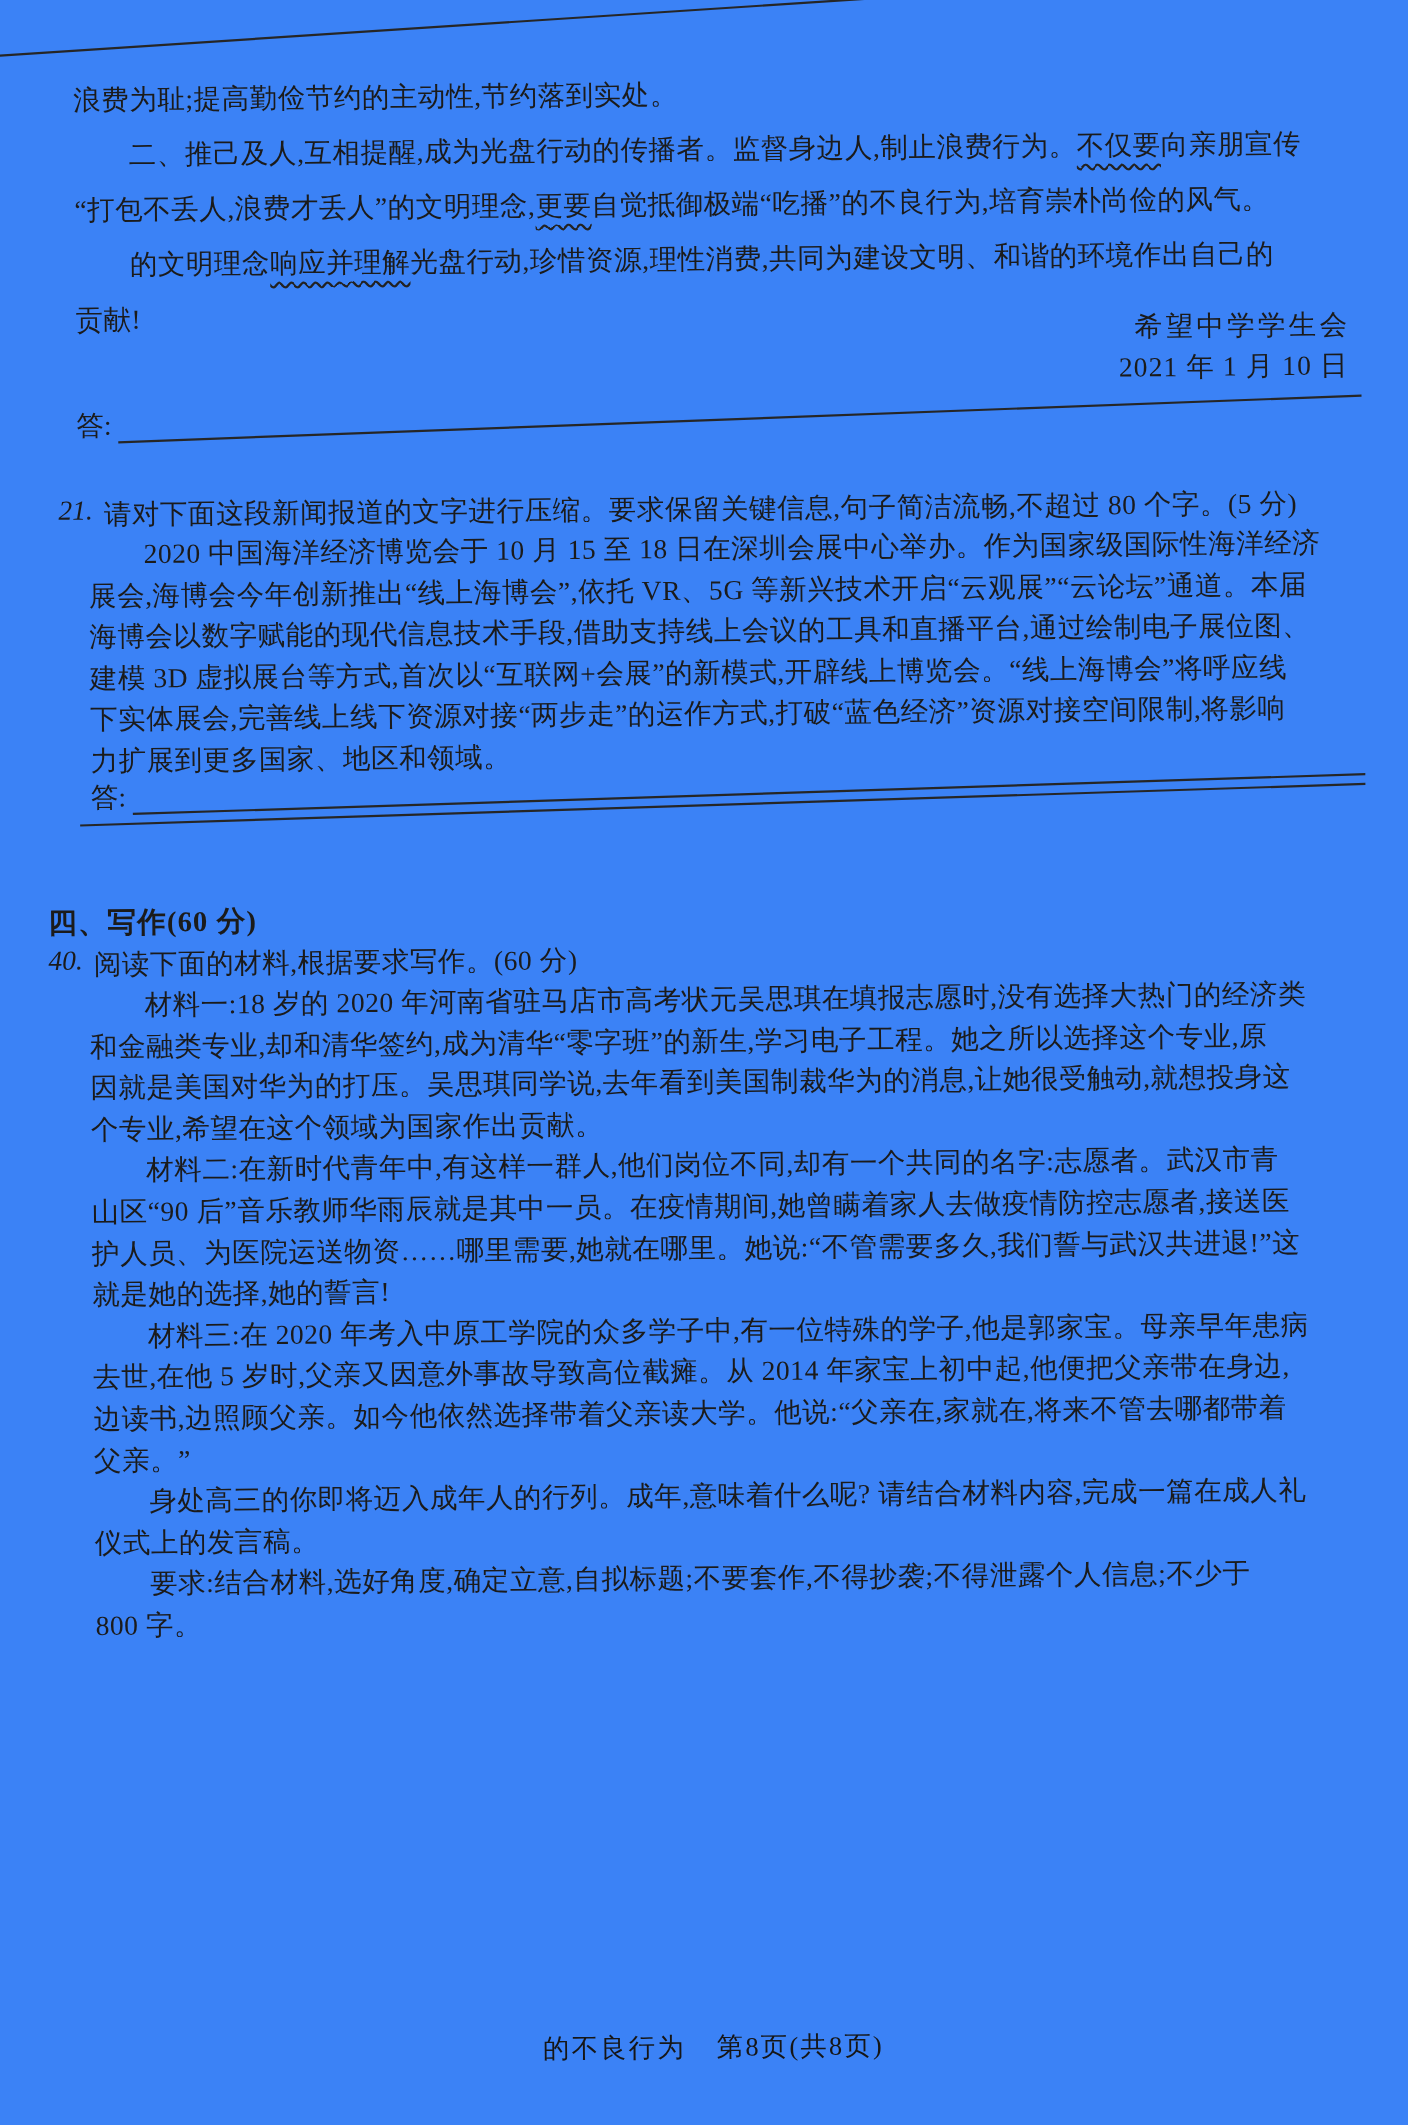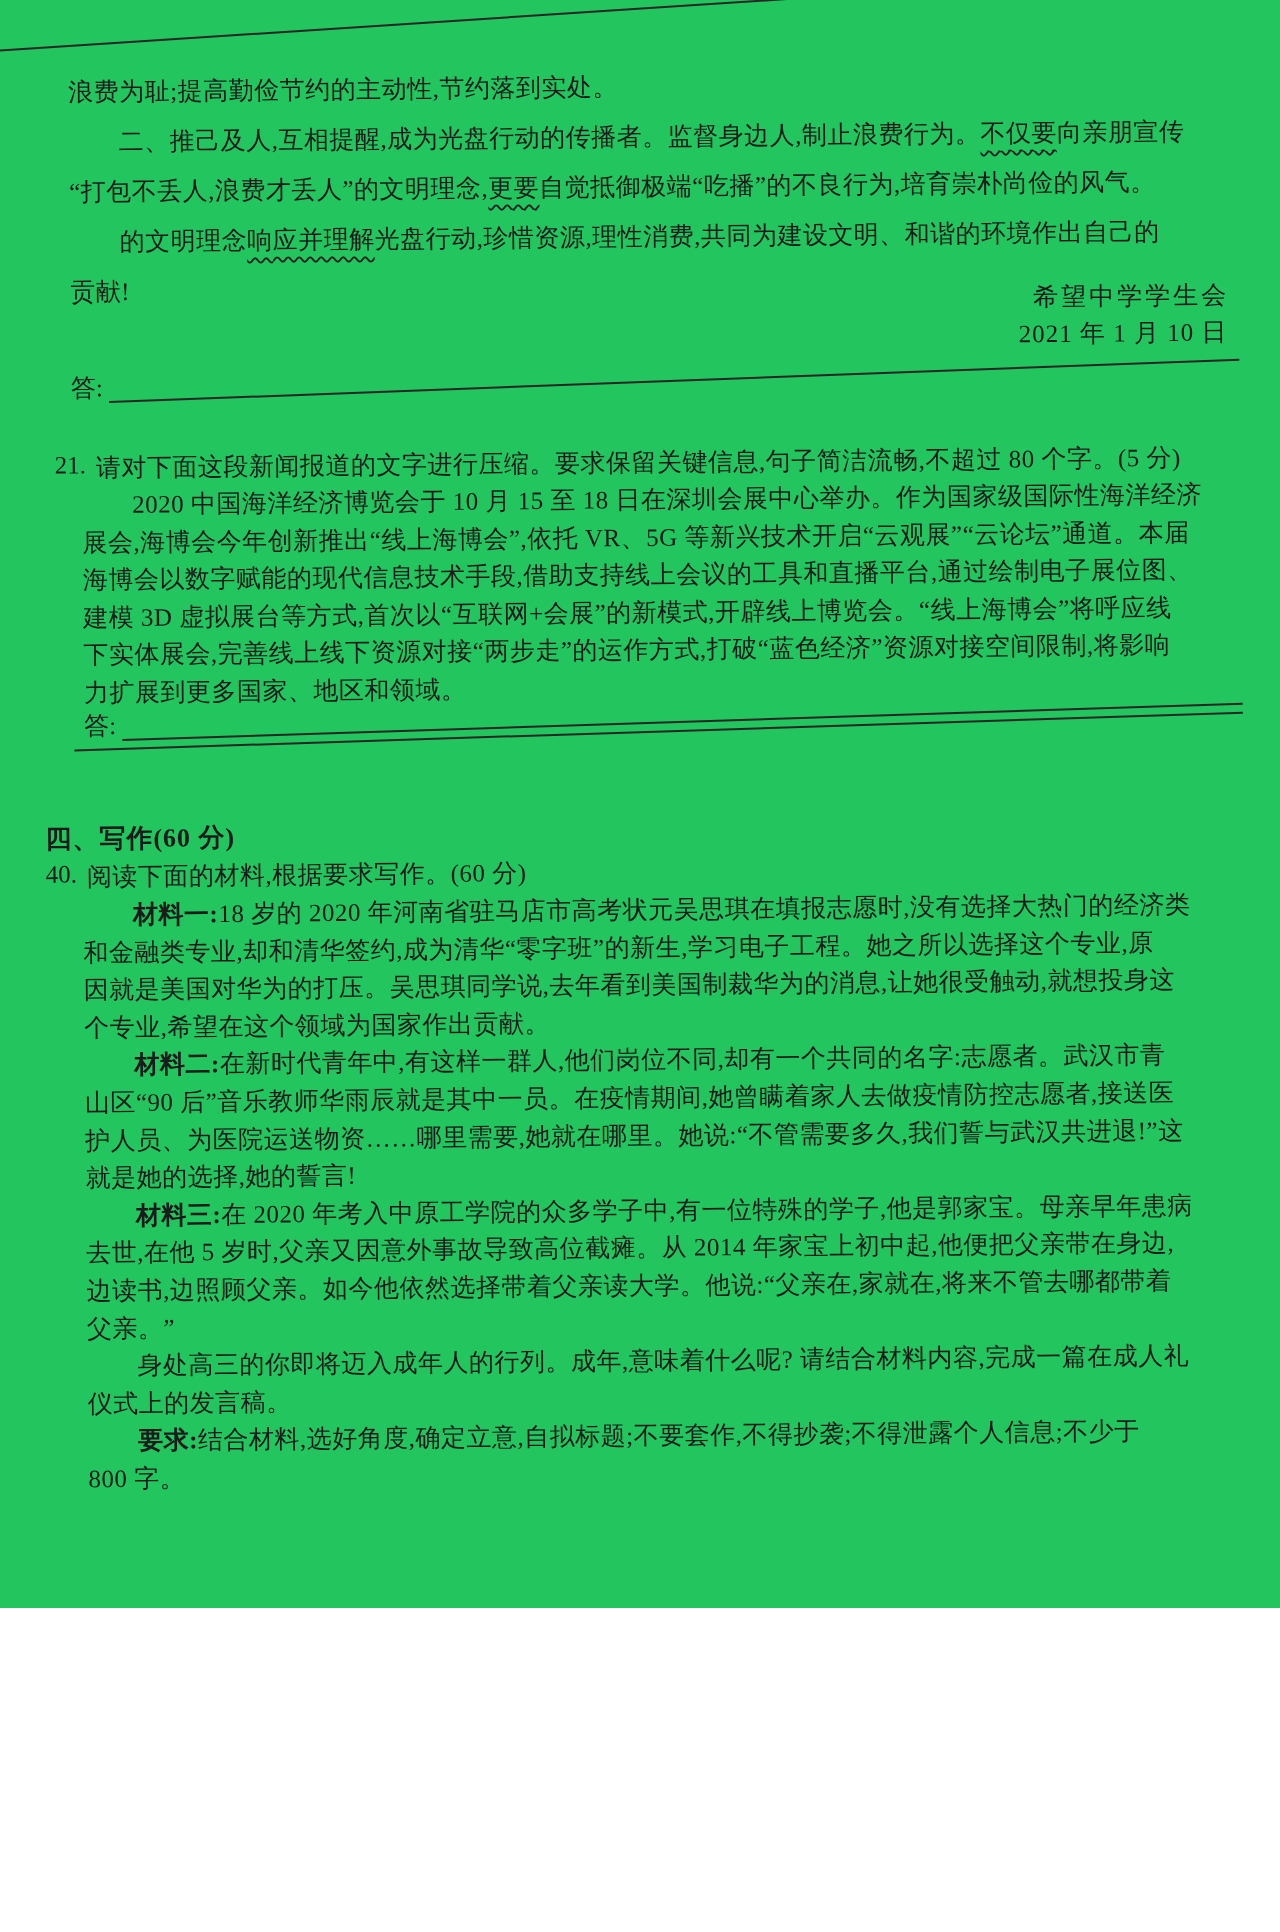--- a/index.html
+++ b/index.html
@@ -1,31 +1,31 @@
 <!DOCTYPE html>
 <html><head>
 <meta charset="utf-8">
 <style>
   html,body{margin:0;padding:0;background:#ffffff;}
   #page{
     position:relative;
-    width:1280px;height:1608px;
-    background:#22c55e;
+    width:1280px;height:1932px;
+    background:#3b82f6;
     overflow:hidden;
     font-family:"Liberation Serif","DejaVu Serif",serif;
     color:#1b1b1b;
   }
   #tilt{
     position:absolute;inset:0;
     transform:rotate(-0.55deg);
     transform-origin:50% 50%;
   }
   .ln{white-space:nowrap;letter-spacing:0.5px;}
   .ind{text-indent:2em;}
-  .b{font-weight:bold;margin-top:40px;}
+  .b{font-weight:normal;margin-top:40px;}
   
   #letter{position:absolute;top:62px;left:75px;right:40px;font-size:25px;}
   #letter .ln{line-height:50px;}
   .wavy{
     text-decoration-line:underline;
     text-decoration-style:wavy;
     text-decoration-thickness:2px;
     text-underline-offset:8px;
     text-decoration-color:#222;
   }
@@ -41,21 +41,21 @@
   .rule{
     position:absolute;height:0;border-bottom:2px solid #262626;
     transform-origin:left bottom;
   }
   #ansA1{top:366px;left:75px;right:36px;height:32px;}
   #ansA1 .blank{transform:rotate(-1.6deg);}
   #ansA2{top:402px;left:75px;right:36px;transform:rotate(-1.6deg);height:28px;border:none;}
   #ansA2 .inner{position:absolute;left:0;right:0;bottom:0;border-bottom:2px solid #262626;transform-origin:left bottom;transform:rotate(-1.6deg);}
   
   #q21head{position:absolute;top:446px;left:58px;right:25px;display:flex;font-size:25px;}
-  .qnum{flex:0 0 auto;margin-right:10px;letter-spacing:0;}
+  .qnum{flex:0 0 auto;margin-right:10px;letter-spacing:0;font-style:italic;}
   #q21para{position:absolute;top:481px;left:85px;right:25px;font-size:25px;}
   #q21para .ln{line-height:37.6px;}
   #ans21a{top:704px;left:85px;right:36px;height:32px;}
   #ans21a .blank{transform:rotate(-1.3deg);}
   
   #sec4{position:absolute;top:816px;left:45px;font-size:26px;font-weight:bold;letter-spacing:1px;}
   #q22head{position:absolute;top:855px;left:45px;right:25px;display:flex;font-size:25px;}
   #q22body{position:absolute;top:891px;left:82px;right:25px;font-size:25px;}
   #q22body .ln{line-height:37.6px;}
   

